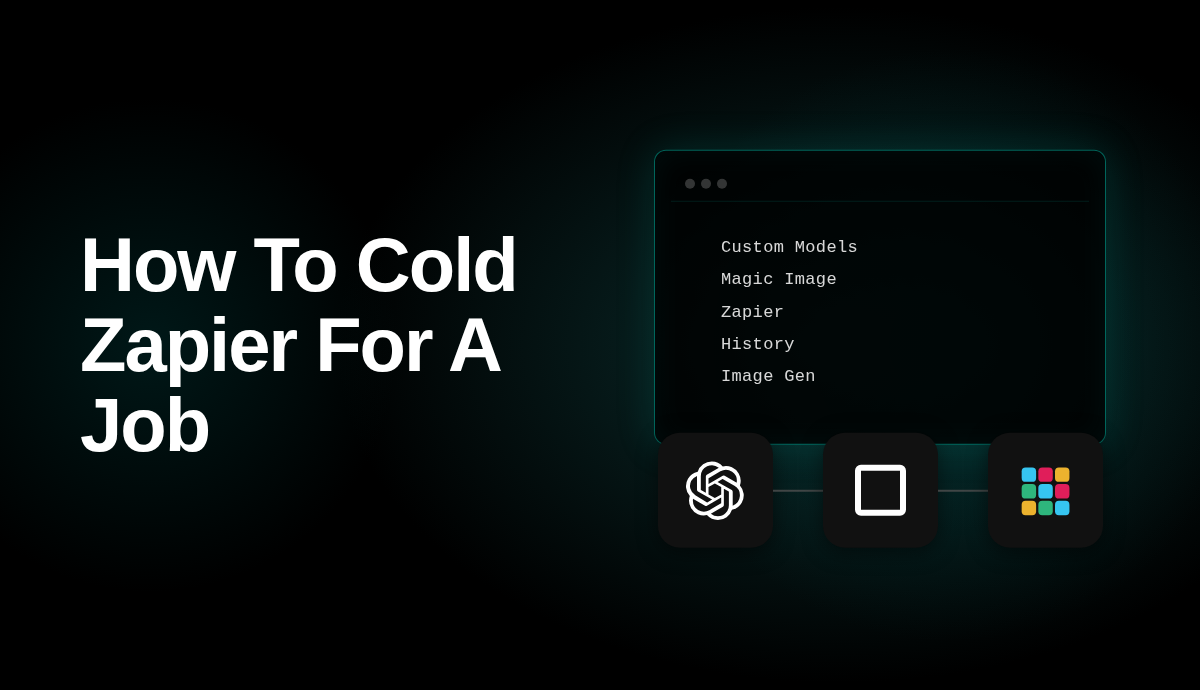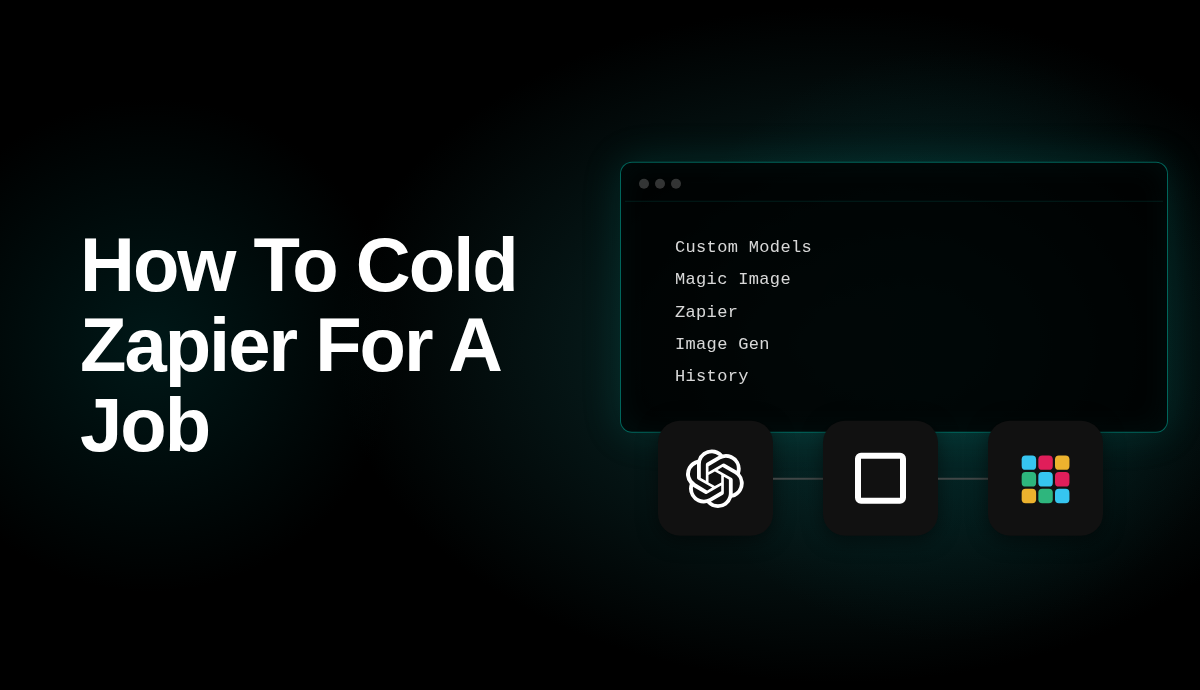--- a/index.html
+++ b/index.html
@@ -65,25 +65,25 @@
     .right-section {
       position: absolute;
       right: 60px;
       top: 50%;
       transform: translateY(-50%);
       width: 520px;
     }
 
     
     .browser-window {
-      width: 548px;
+      width: 452px;
       background: rgba(0,0,0,0.85);
       border: 1.5px solid rgba(0,200,180,0.5);
       border-radius: 12px;
-      padding: 4px;
+      padding: 16px;
       margin: 8px auto;
       box-shadow: 0 0 40px rgba(0,180,160,0.15), inset 0 0 30px rgba(0,40,40,0.3);
     }
 
     .browser-titlebar {
       display: flex;
       align-items: center;
       gap: 6px;
       padding: 12px 14px;
       border-bottom: 1px solid rgba(0,180,160,0.15);
@@ -171,22 +171,22 @@
     <div class="browser-window">
       <div class="browser-titlebar">
         <div class="dot"></div>
         <div class="dot"></div>
         <div class="dot"></div>
       </div>
       <div class="browser-content">
         <span class="menu-item">Custom Models</span>
         <span class="menu-item">Magic Image</span>
         <span class="menu-item">Zapier</span>
+        <span class="menu-item">History</span>
         <span class="menu-item">Image Gen</span>
-        <span class="menu-item">History</span>
       </div>
     </div>
 
     <div class="icons-row">
 
       <div class="icon-box">
         <svg class="openai-icon" viewBox="0 0 41 41" fill="white" xmlns="http://www.w3.org/2000/svg">
           <path d="M37.532 16.87a9.963 9.963 0 00-.856-8.184 10.078 10.078 0 00-10.855-4.835 9.964 9.964 0 00-7.505-3.360 10.079 10.079 0 00-9.612 6.977 9.967 9.967 0 00-6.664 4.834 10.08 10.08 0 001.24 11.817 9.965 9.965 0 00.856 8.185 10.079 10.079 0 0010.855 4.835 9.965 9.965 0 007.504 3.36 10.079 10.079 0 009.617-6.981 9.967 9.967 0 006.663-4.834 10.079 10.079 0 00-1.243-11.814zM22.498 37.886a7.474 7.474 0 01-4.799-1.735c.061-.033.168-.091.237-.134l7.964-4.6a1.294 1.294 0 00.655-1.134V19.054l3.366 1.944a.12.12 0 01.066.092v9.299a7.505 7.505 0 01-7.49 7.496zM6.392 31.006a7.471 7.471 0 01-.894-5.023c.06.036.162.099.237.141l7.964 4.6a1.297 1.297 0 001.308 0l9.724-5.614v3.888a.12.12 0 01-.048.103l-8.051 4.649a7.504 7.504 0 01-10.24-2.744zM4.297 13.62A7.469 7.469 0 018.2 10.333c0 .068-.004.19-.004.274v9.201a1.294 1.294 0 00.654 1.132l9.723 5.614-3.366 1.944a.12.12 0 01-.114.012L7.044 23.545a7.504 7.504 0 01-2.747-9.925zm27.658 6.437l-9.724-5.615 3.367-1.943a.121.121 0 01.114-.012l8.048 4.648a7.498 7.498 0 01-1.158 13.528v-9.476a1.293 1.293 0 00-.647-1.13zm3.35-5.043c-.059-.037-.162-.099-.236-.141l-7.965-4.6a1.298 1.298 0 00-1.308 0l-9.723 5.614v-3.888a.12.12 0 01.048-.103l8.05-4.645a7.497 7.497 0 0111.135 7.763zm-21.063 6.929l-3.367-1.944a.12.12 0 01-.065-.092v-9.299a7.497 7.497 0 0112.293-5.756 6.94 6.94 0 00-.236.134l-7.965 4.6a1.294 1.294 0 00-.654 1.132l-.006 11.225zm1.829-3.943l4.33-2.501 4.332 2.497v4.998l-4.331 2.5-4.331-2.5V18z"></path>
         </svg>
       </div>

